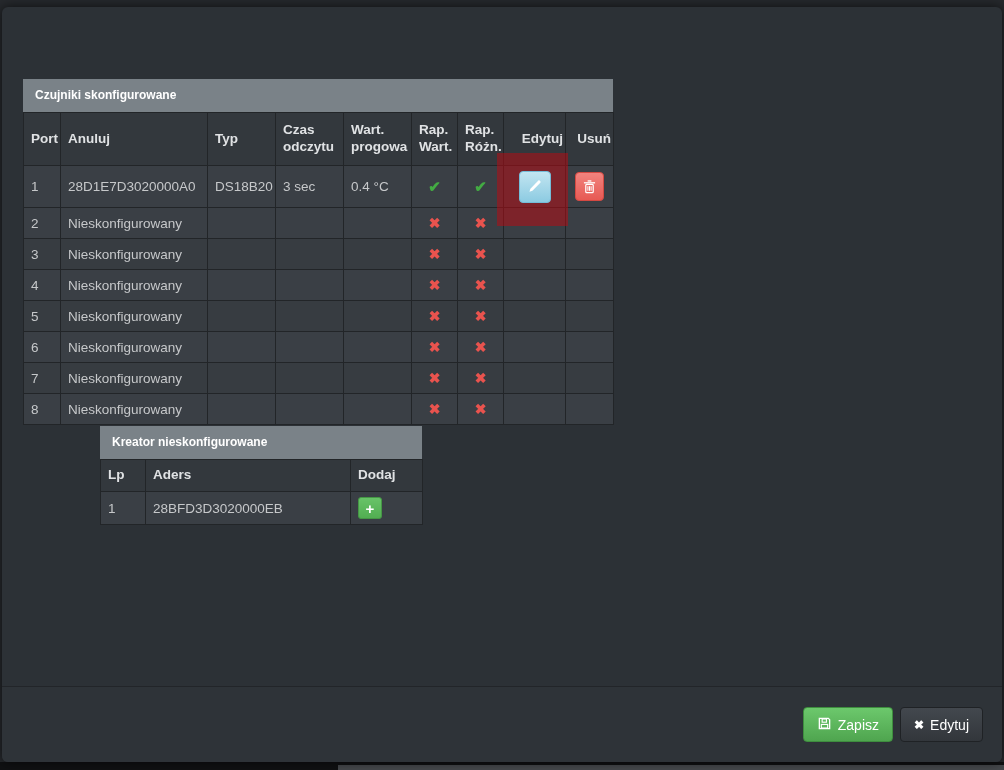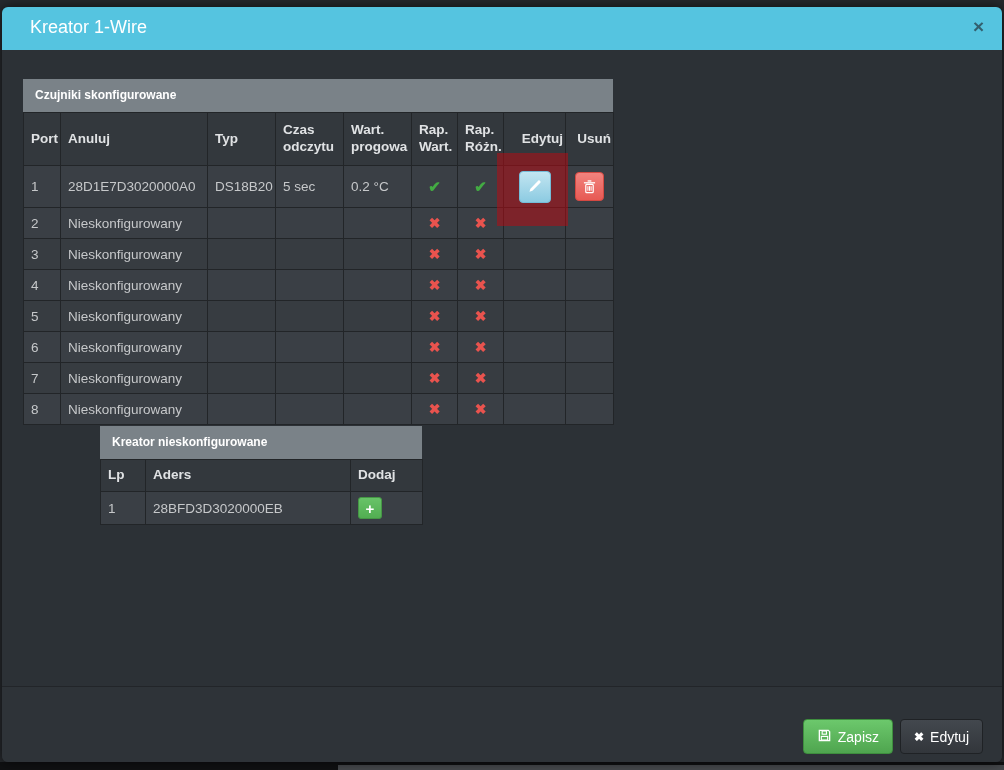--- a/index.html
+++ b/index.html
@@ -29,21 +29,21 @@
     font-size:18px; color:#ffffff;
   }
   .close-btn {
     position:absolute; right:18px; top:9px;
     font-size:19px; font-weight:bold; color:#33606f; cursor:pointer; line-height:1.2;
   }
   .modal-footer {
     position:absolute; left:0; top:679px; width:100%; height:76px;
     background:#2e3338; border-top:1px solid #222529; border-radius:0 0 6px 6px;
   }
-  .footer-btns { position:absolute; right:19px; top:32px; display:flex; gap:7px; }
+  .footer-btns { position:absolute; right:19px; top:20px; display:flex; gap:7px; }
   .btn {
     height:35px; display:inline-flex; align-items:center; gap:6px;
     padding:0 13px; font-size:14px; color:#ffffff;
     border-radius:4px; cursor:pointer; white-space:nowrap;
   }
   .btn-save   { background:linear-gradient(180deg,#6cc86c,#4fa54f); border:1px solid #3e8e3e; }
   .btn-cancel { background:linear-gradient(180deg,#43484e,#32363b); border:1px solid #1f2225; }
   .btn .x-glyph { font-size:12px; font-weight:bold; }
 
   
@@ -92,24 +92,20 @@
   }
 </style>
 </head>
 <body>
 
 <div class="bottom-black"></div>
 <div class="bottom-gray"></div>
 
 <div class="modal">
 
-  <div class="modal-header">
-    <div class="modal-title">Kreator 1-Wire</div>
-    <div class="close-btn">×</div>
-  </div>
 
   <div class="modal-footer">
     <div class="footer-btns">
       <div class="btn btn-save">
         <span>
           <svg width="15" height="15" viewBox="0 0 16 16">
             <path d="M2.5 2.5h9.6l1.4 1.4v9.6H2.5z" fill="none" stroke="#ffffff" stroke-width="1.4"></path>
             <rect x="5.5" y="3.2" width="4.6" height="3.4" fill="none" stroke="#ffffff" stroke-width="1.2"></rect>
             <rect x="4.6" y="9" width="6.8" height="3.8" fill="none" stroke="#ffffff" stroke-width="1.2"></rect>
           </svg>
@@ -149,22 +145,22 @@
         <th>Rap. Różn.</th>
         <th class="c">Edytuj</th>
         <th class="c">Usuń</th>
       </tr>
     </thead>
     <tbody>
       <tr class="r-cfg">
         <td>1</td>
         <td>28D1E7D3020000A0</td>
         <td>DS18B20</td>
-        <td>5 sec</td>
-        <td>0.2 °C</td>
+        <td>3 sec</td>
+        <td>0.4 °C</td>
         <td class="c"><span class="check">✔</span></td>
         <td class="c"><span class="check">✔</span></td>
         <td class="c">
           <span class="btn-edit">
             <svg width="15" height="15" viewBox="0 0 16 16">
               <path fill="#ffffff" d="M11.9 1.8c.5-.5 1.2-.5 1.7 0l.6.6c.5.5.5 1.2 0 1.7l-8.4 8.4-3.2 1 1-3.2z"></path>
             </svg>
           </span>
         </td>
         <td class="c">

